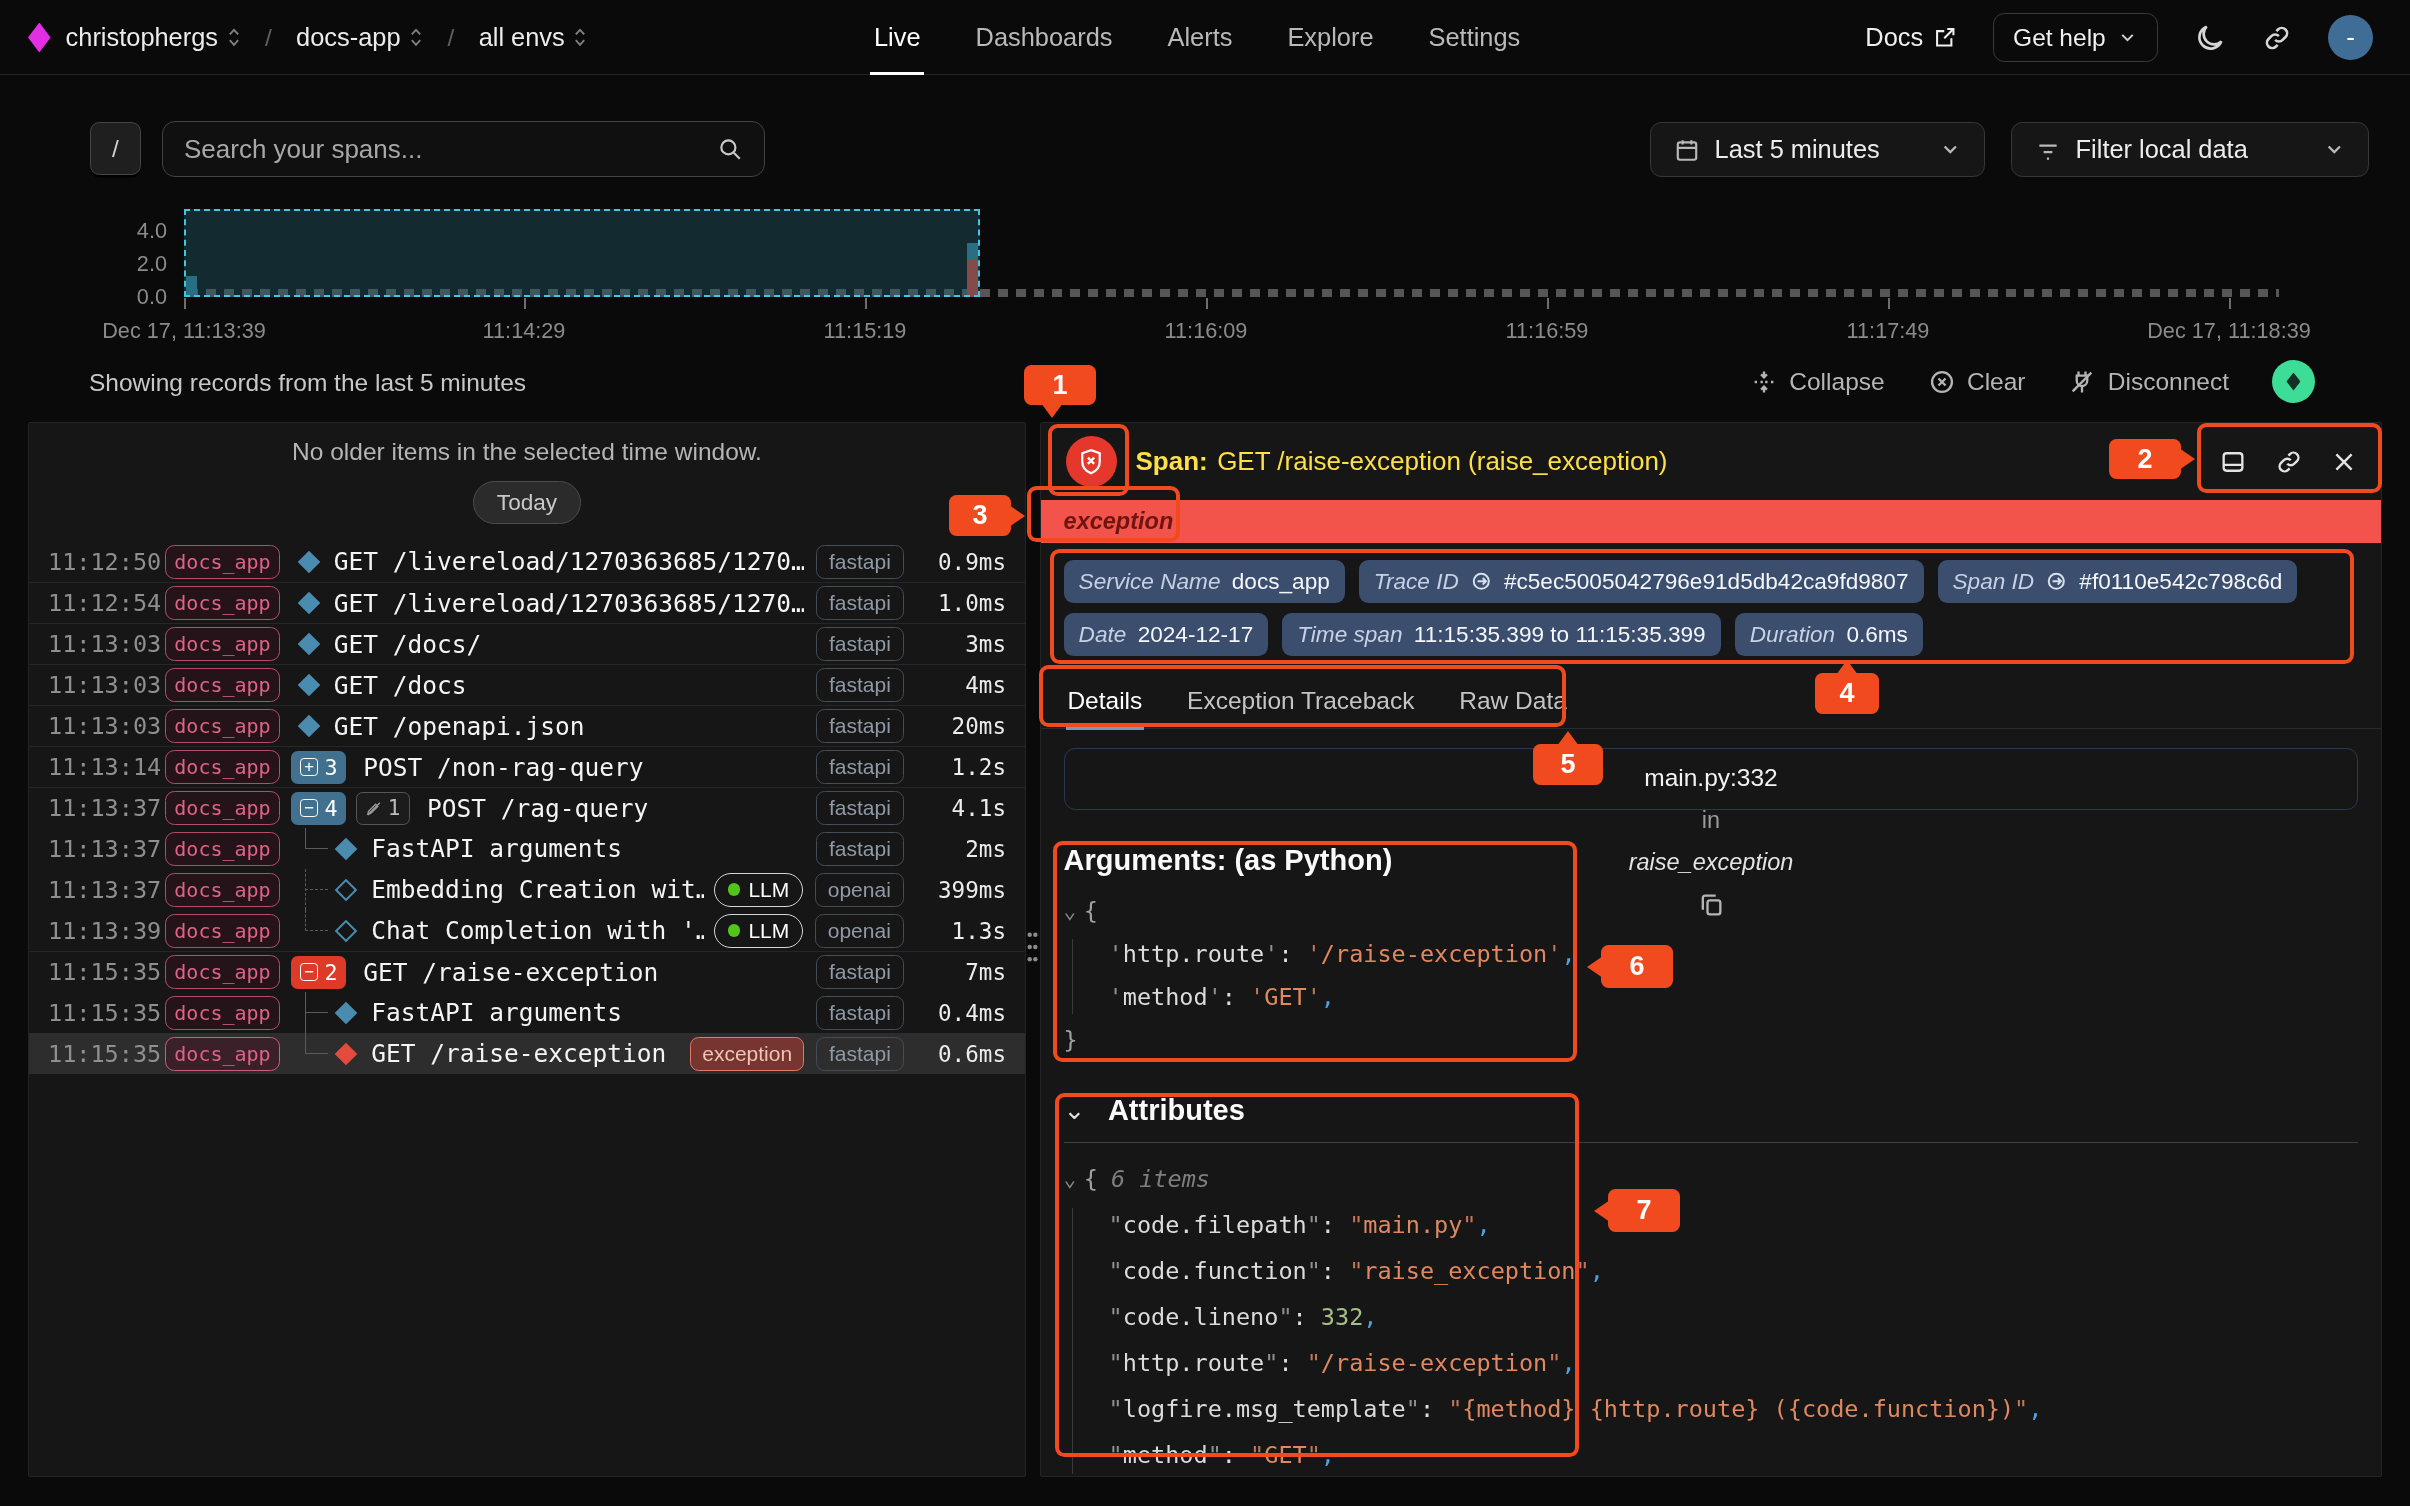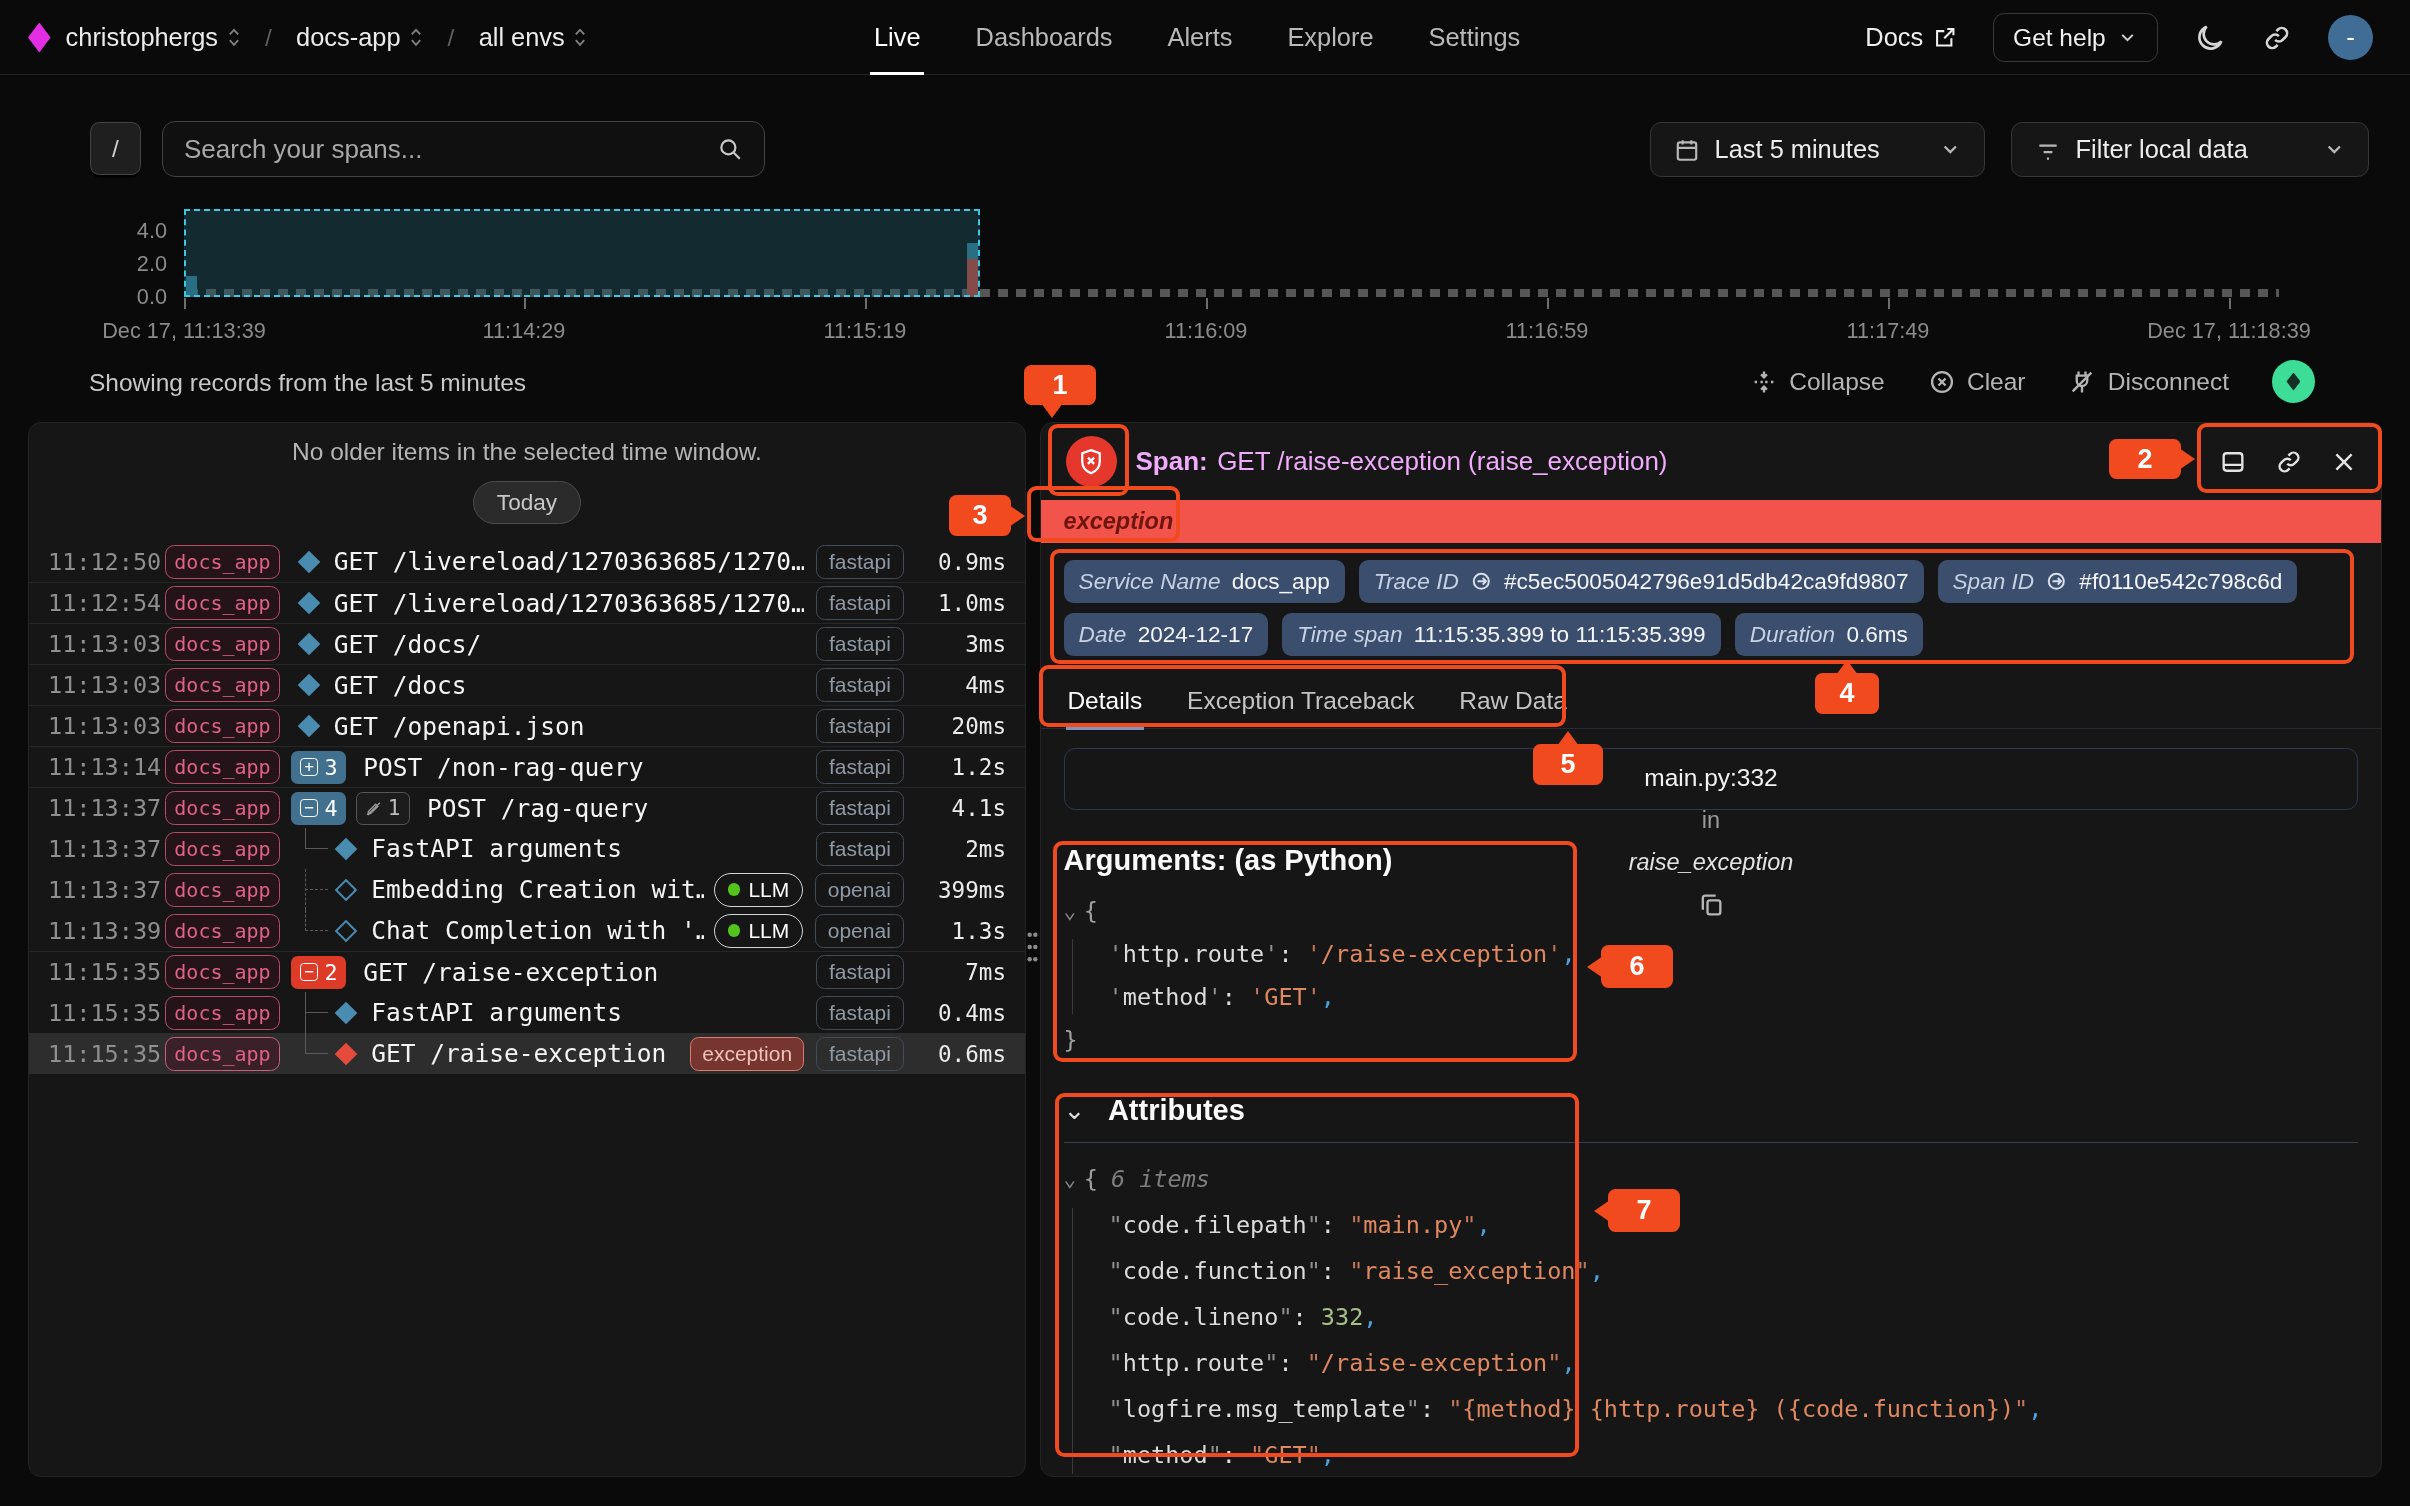--- a/index.html
+++ b/index.html
@@ -54,21 +54,21 @@
   #yticks { position:absolute; left:0; top:0; }
 
   
   #showing { position:absolute; left:89px; top:369px; font-size:24.5px; color:#c8c8c8; }
   #status-actions { position:absolute; left:1750px; top:360px; height:43px; display:flex; align-items:center; gap:43px; }
   .status-act { display:flex; align-items:center; gap:11.3px; font-size:24.5px; color:#b5b5b5; cursor:pointer; }
   .live-btn { width:43px; height:43px; border-radius:50%; background:#3ddc97; display:flex; align-items:center; justify-content:center; cursor:pointer; }
   .live-btn i { width:14px; height:18px; background:#143024; clip-path:polygon(50% 0,100% 50%,50% 100%,0 50%); }
 
   
-  .panel { position:absolute; top:422px; height:1055px; background:#161616; border:0.9px solid #242424; border-radius:13px; overflow:hidden; }
+  .panel { position:absolute; top:422px; height:1055px; background:#161616; border:0.9px solid #242424; border-radius:2px; overflow:hidden; }
   #left-panel { left:28px; width:998px; }
   #right-panel { left:1040px; width:1342px; }
   #grip { position:absolute; left:1025px; top:927px; color:#8a8a8a; }
 
   
   .empty-notice { text-align:center; margin-top:15px; font-size:24.5px; color:#b5b5b5; }
   .today-wrap { display:flex; justify-content:center; margin-top:15px; }
   .today-pill { background:#2b2b2b; border:0.9px solid #4d4d4d; border-radius:941px; color:#c9c9c9; font-size:22.6px; padding:7.5px 22.6px; cursor:pointer; }
   #span-rows { margin-top:17px; }
   .row { height:41px; display:flex; align-items:center; font-family:"DejaVu Sans Mono", monospace; position:relative; cursor:pointer; }
@@ -103,21 +103,21 @@
   .llm-dot { width:12.2px; height:12.2px; border-radius:50%; background:#52c41a; }
   .scope-badge { flex:none; height:34px; border:1.9px solid #434c57; border-radius:8.5px; color:#8f9aa6; font-size:21px;
     display:flex; align-items:center; padding:0 12.2px; margin-left:11.3px; font-family:"Liberation Sans",sans-serif; }
   .exc-badge { flex:none; height:34px; border:1.9px solid #dd7a69; border-radius:8.5px; background:#76352e; color:#efc3ba; font-size:21px;
     display:flex; align-items:center; padding:0 11.3px; margin-left:11.3px; font-family:"Liberation Sans",sans-serif; }
   .row .dur { width:121px; padding-right:19px; text-align:right; font-size:22.6px; color:#ececec; flex:none; }
 
   
   #dp-header { height:77px; display:flex; align-items:center; padding:0 24.5px; gap:19px; }
   .shield-circ { width:51px; height:51px; border-radius:50%; background:#e5372b; display:flex; align-items:center; justify-content:center; flex:none; }
-  #dp-title { font-size:26px; color:#f0abfc; flex:1; white-space:nowrap; overflow:hidden; }
+  #dp-title { font-size:26px; color:#fde047; flex:1; white-space:nowrap; overflow:hidden; }
   #dp-title b { font-weight:bold; margin-right:9.4px; }
   .hdr-icons { display:flex; align-items:center; gap:28px; color:#e3e3e3; }
   .hdr-icons > * { cursor:pointer; display:flex; }
   #dp-banner { height:43px; background:#f2544b; display:flex; align-items:center; padding:0 22.6px; }
   #dp-banner span { color:#6d1510; font-size:23.5px; font-weight:bold; font-style:italic; }
   #chips { padding:17px 22.6px 0 22.6px; display:flex; flex-direction:column; gap:10.4px; }
   .chip-row { display:flex; gap:14px; }
   .chip { background:#3c4e6e; border-radius:9.4px; height:43px; display:flex; align-items:center; gap:11.3px; padding:0 15px; font-size:22.6px; }
   .chip .lbl { font-style:italic; color:#c6d1e3; }
   .chip .val { color:#f4f6f9; }

